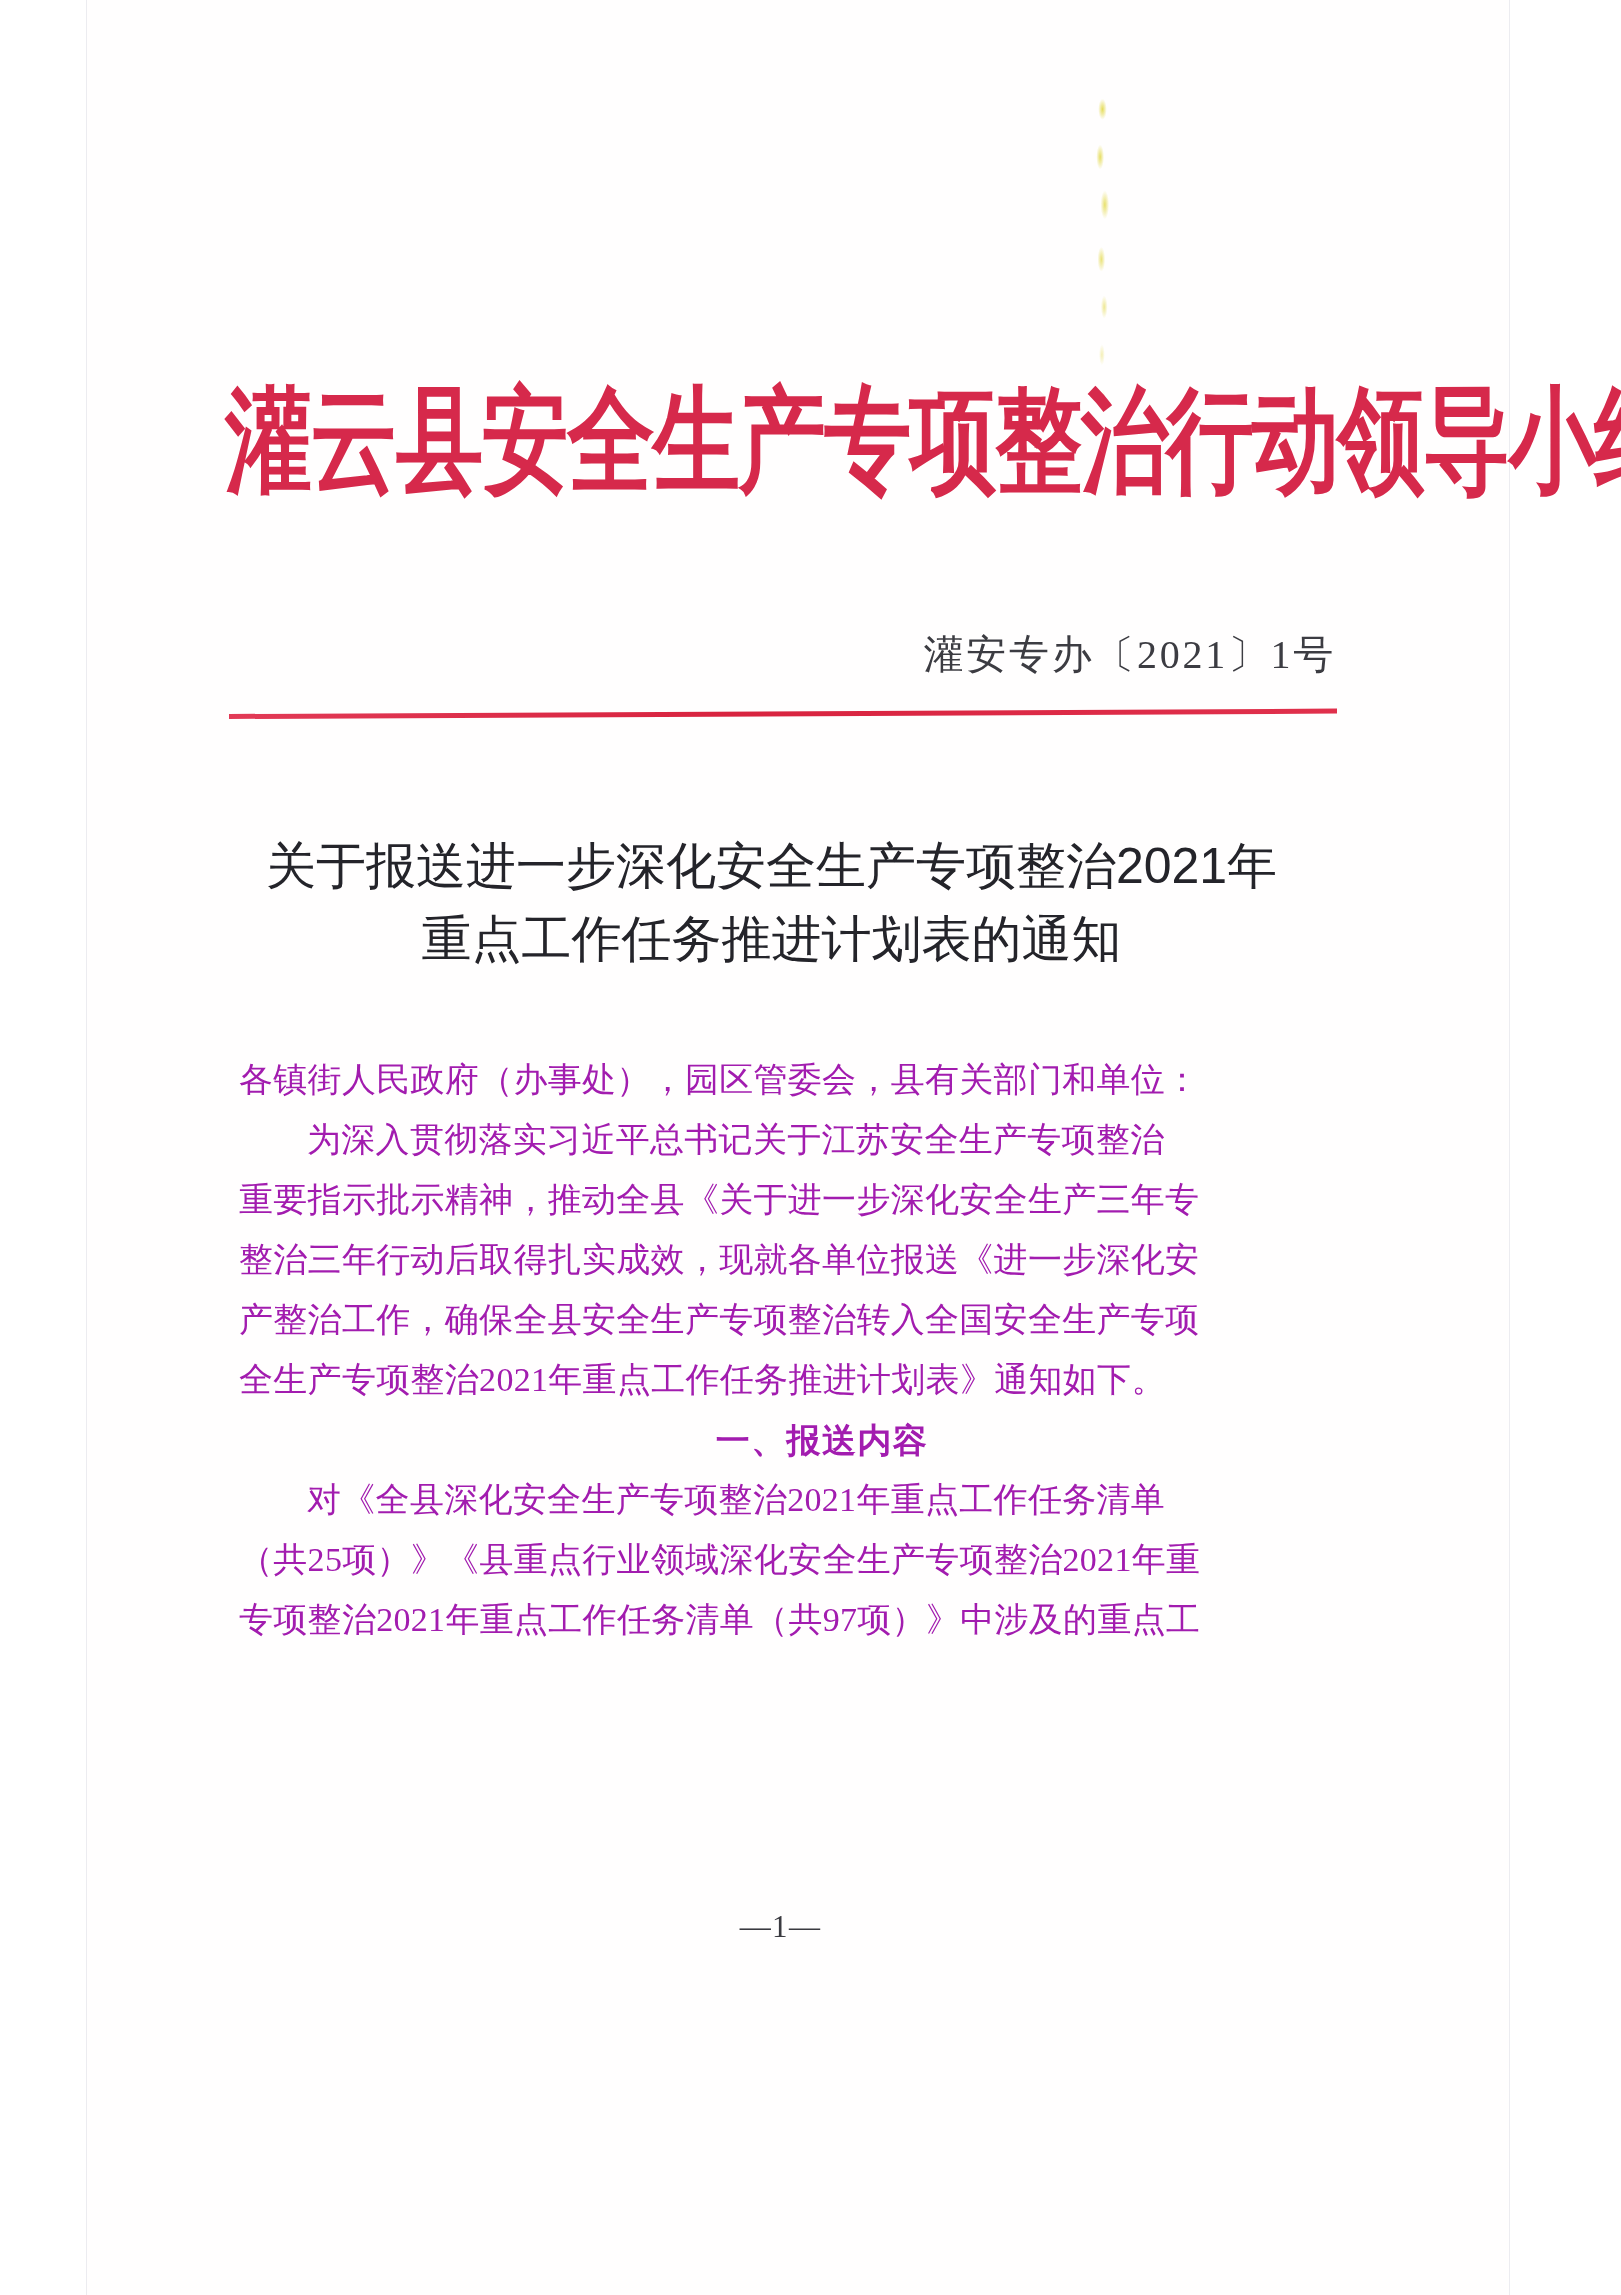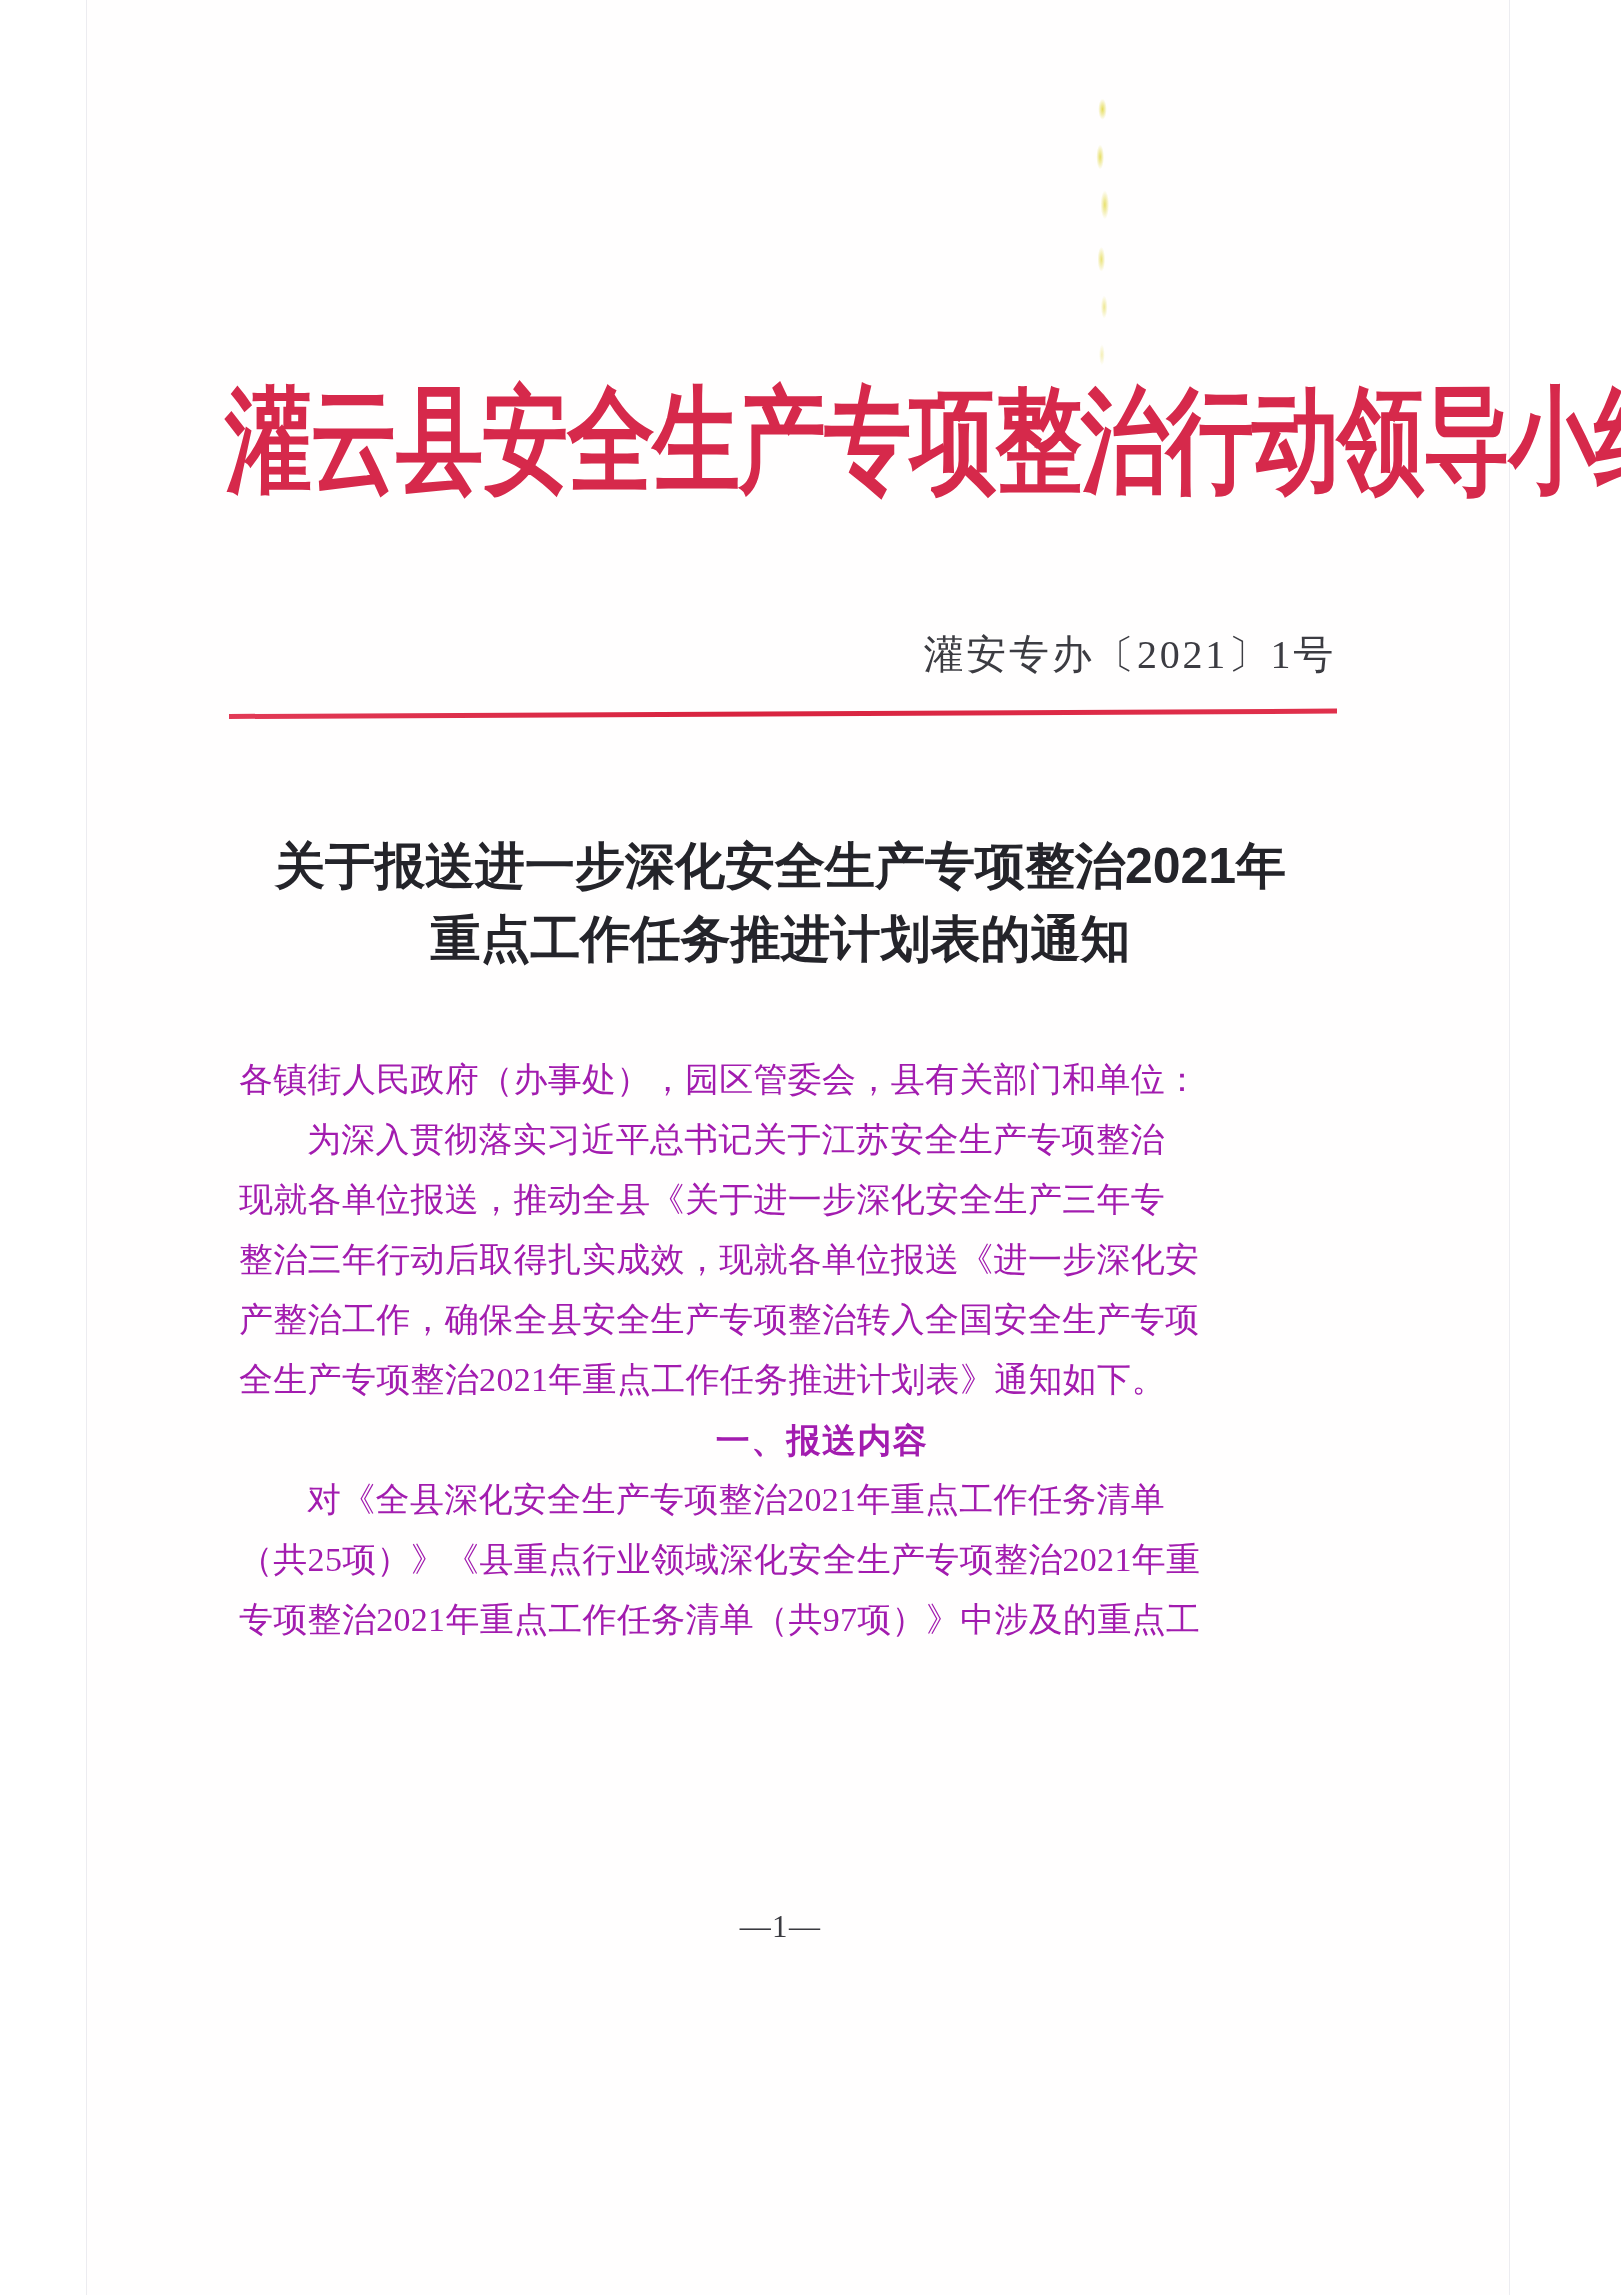--- a/index.html
+++ b/index.html
@@ -101,26 +101,26 @@
     width: 1108px;
     height: 4.8px;
     background: linear-gradient(to right, #e23a56 0%, #d8233f 45%, #e0304c 100%);
     transform: rotate(-0.28deg);
     transform-origin: left center;
   }
 
   
   .doc-title {
     position: absolute;
-    left: 225px;
+    left: 216px;
     top: 830px;
     width: 1111px;
     text-align: center;
     font-family: "Liberation Sans", "DejaVu Sans", sans-serif;
-    font-weight: bold;
+    font-weight: normal;
     font-size: 50px;
     line-height: 1.46;
     color: #24242a;
     letter-spacing: 0px;
   }
   .doc-title .tline { display: block; white-space: nowrap; }
 
   
   .body-text {
     position: absolute;
@@ -174,21 +174,21 @@
   <div class="red-rule"></div>
 
   <div class="doc-title">
     <span class="tline">关于报送进一步深化安全生产专项整治2021年</span>
     <span class="tline">重点工作任务推进计划表的通知</span>
   </div>
 
   <div class="body-text">
     <p>各镇街人民政府（办事处），园区管委会，县有关部门和单位：</p>
     <p class="indent">为深入贯彻落实习近平总书记关于江苏安全生产专项整治</p>
-    <p>现就各单位报送，推动全县《关于进一步深化安全生产三年专</p>
+    <p>重要指示批示精神，推动全县《关于进一步深化安全生产三年专</p>
     <p>整治三年行动后取得扎实成效，现就各单位报送《进一步深化安</p>
     <p>产整治工作，确保全县安全生产专项整治转入全国安全生产专项</p>
     <p>全生产专项整治2021年重点工作任务推进计划表》通知如下。</p>
     <p class="section-head">一、报送内容</p>
     <p class="indent">对《全县深化安全生产专项整治2021年重点工作任务清单</p>
     <p>（共25项）》《县重点行业领域深化安全生产专项整治2021年重</p>
     <p>专项整治2021年重点工作任务清单（共97项）》中涉及的重点工</p>
   </div>
 
   <div class="page-number">—1—</div>

